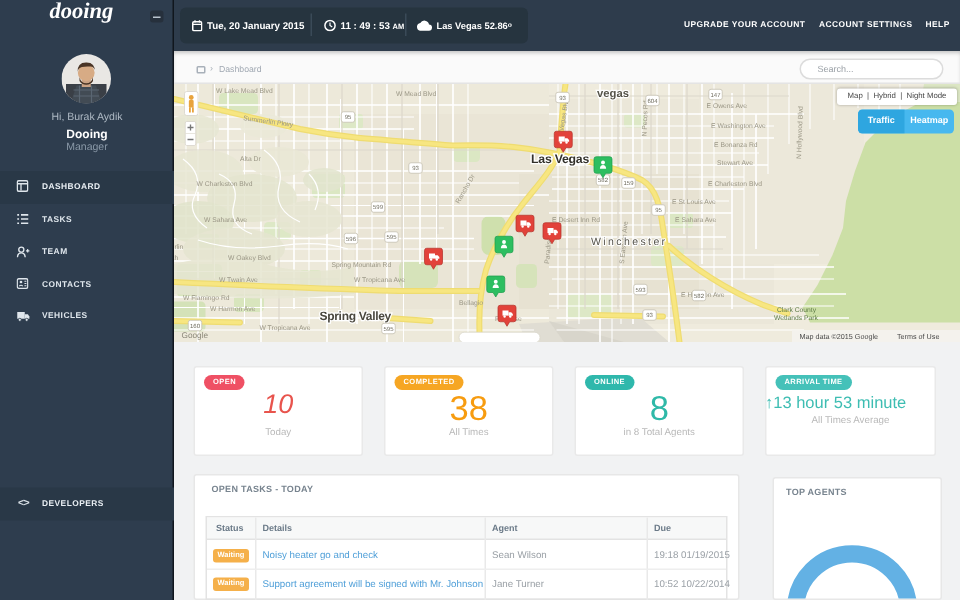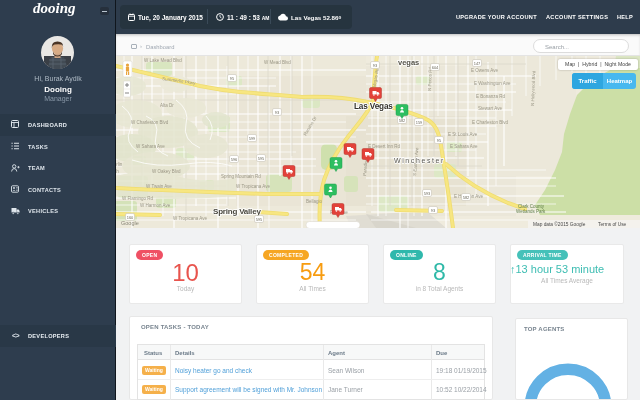--- a/index.html
+++ b/index.html
@@ -400,25 +400,25 @@
   <div style="position:absolute;left:0;top:4.5px;width:31px;text-align:center;color:#fff;font-size:6px;font-weight:bold;">Traffic</div>
   <div style="position:absolute;left:31px;top:4.5px;width:33px;text-align:center;color:#fff;font-size:6px;font-weight:bold;">Heatmap</div>
 </div>
 
 <div class="abs" style="left:129px;top:244px;width:113px;height:60px;background:#fff;border:1px solid #e9e9e9;border-radius:2px;"></div>
 <div class="abs" style="left:256px;top:244px;width:113px;height:60px;background:#fff;border:1px solid #e9e9e9;border-radius:2px;"></div>
 <div class="abs" style="left:383px;top:244px;width:113px;height:60px;background:#fff;border:1px solid #e9e9e9;border-radius:2px;"></div>
 <div class="abs" style="left:510px;top:244px;width:114px;height:60px;background:#fff;border:1px solid #e9e9e9;border-radius:2px;"></div>
 
 <div class="abs" style="left:136px;top:250px;height:10px;padding:0 6px;background:#ef5064;border-radius:5px;color:#fff;font-size:5px;font-weight:bold;line-height:10px;letter-spacing:0.3px;">OPEN</div>
-<div class="abs" style="left:129px;top:258.5px;width:113px;text-align:center;color:#e8544d;font-size:24px;">10</div>
+<div class="abs" style="left:129px;top:258.5px;width:113px;text-align:center;color:#e8544d;font-size:18px;font-style:italic;">10</div>
 <div class="abs" style="left:129px;top:285px;width:113px;text-align:center;color:#b9b9b9;font-size:6.5px;">Today</div>
 
 <div class="abs" style="left:263px;top:250px;height:10px;padding:0 6px;background:#f6a623;border-radius:5px;color:#fff;font-size:5px;font-weight:bold;line-height:10px;letter-spacing:0.3px;">COMPLETED</div>
-<div class="abs" style="left:256px;top:258.5px;width:113px;text-align:center;color:#f79c10;font-size:23px;">54</div>
+<div class="abs" style="left:256px;top:258.5px;width:113px;text-align:center;color:#f79c10;font-size:23px;">38</div>
 <div class="abs" style="left:256px;top:285px;width:113px;text-align:center;color:#b9b9b9;font-size:6.5px;">All Times</div>
 
 <div class="abs" style="left:390px;top:250px;height:10px;padding:0 6px;background:#2fb8ac;border-radius:5px;color:#fff;font-size:5px;font-weight:bold;line-height:10px;letter-spacing:0.3px;">ONLINE</div>
 <div class="abs" style="left:383px;top:258.5px;width:113px;text-align:center;color:#2fb9a8;font-size:23px;">8</div>
 <div class="abs" style="left:383px;top:285px;width:113px;text-align:center;color:#b9b9b9;font-size:6.5px;">in 8 Total Agents</div>
 
 <div class="abs" style="left:517px;top:250px;height:10px;padding:0 6px;background:#45c1b9;border-radius:5px;color:#fff;font-size:5px;font-weight:bold;letter-spacing:0.3px;line-height:10px;">ARRIVAL TIME</div>
 <div class="abs" style="left:510px;top:263px;width:114px;color:#3dbdb2;font-size:11px;">↑13 hour 53 minute</div>
 <div class="abs" style="left:510px;top:277px;width:114px;text-align:center;color:#b9b9b9;font-size:6.5px;">All Times Average</div>
 

